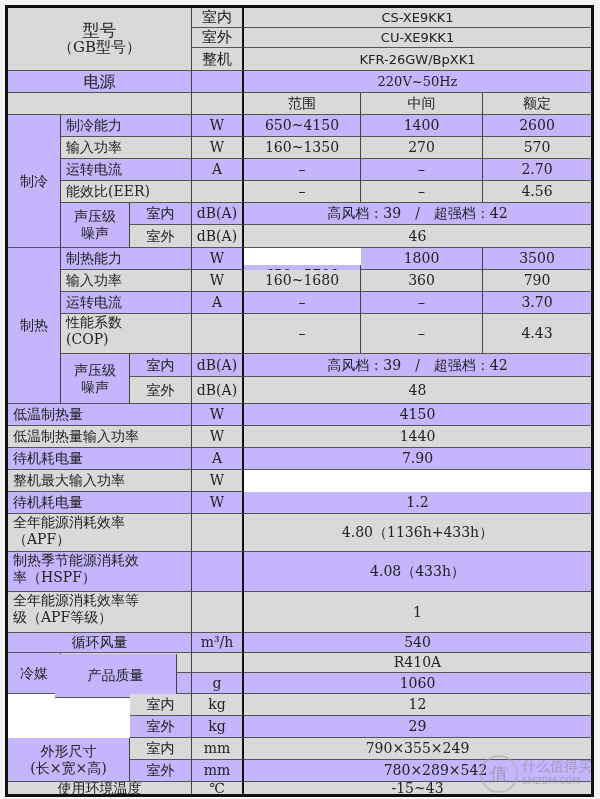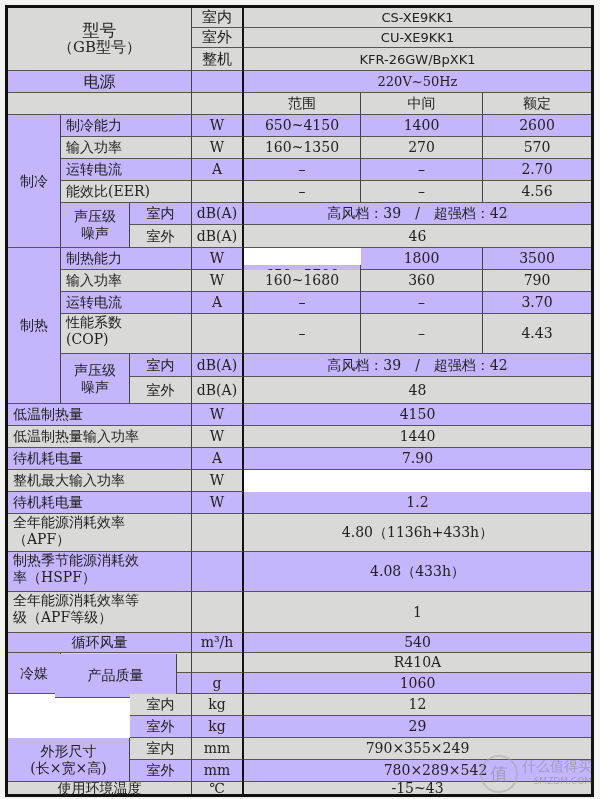--- a/index.html
+++ b/index.html
@@ -9,21 +9,21 @@
   .g{background:#d9d9d7;}
   .w{background:#c4b5fd;}
   .l{justify-content:flex-start;padding-left:5px;text-align:left;}
   .sans{font-family:"DejaVu Sans","Liberation Sans",sans-serif;font-size:13px;}
   .big{font-size:17px;}
   .nr{border-right:none;}
   .thick{border-right:2.5px solid #111;}
   .wm{position:absolute;right:8px;bottom:6px;display:flex;align-items:center;gap:4px;opacity:0.55;color:#888;font-family:"DejaVu Sans",sans-serif;}
   .wm .circ{width:34px;height:34px;border:2px solid #aaa;border-radius:50%;display:flex;align-items:center;justify-content:center;font-size:18px;}
   .wm .txt{display:flex;flex-direction:column;font-size:14px;line-height:15px;}
-  .wm .txt span:last-child{font-size:9px;text-align:right;}
+  .wm .txt span:last-child{font-size:9px;}
 </style>
 </head>
 <body>
 
 <div class="sheet">
 
   <div class="c g big" style="left:0;top:0;width:184px;height:63px;flex-direction:column;">
     <span>型号</span>
     <span style="font-size:15px">（GB型号）</span>
   </div>

